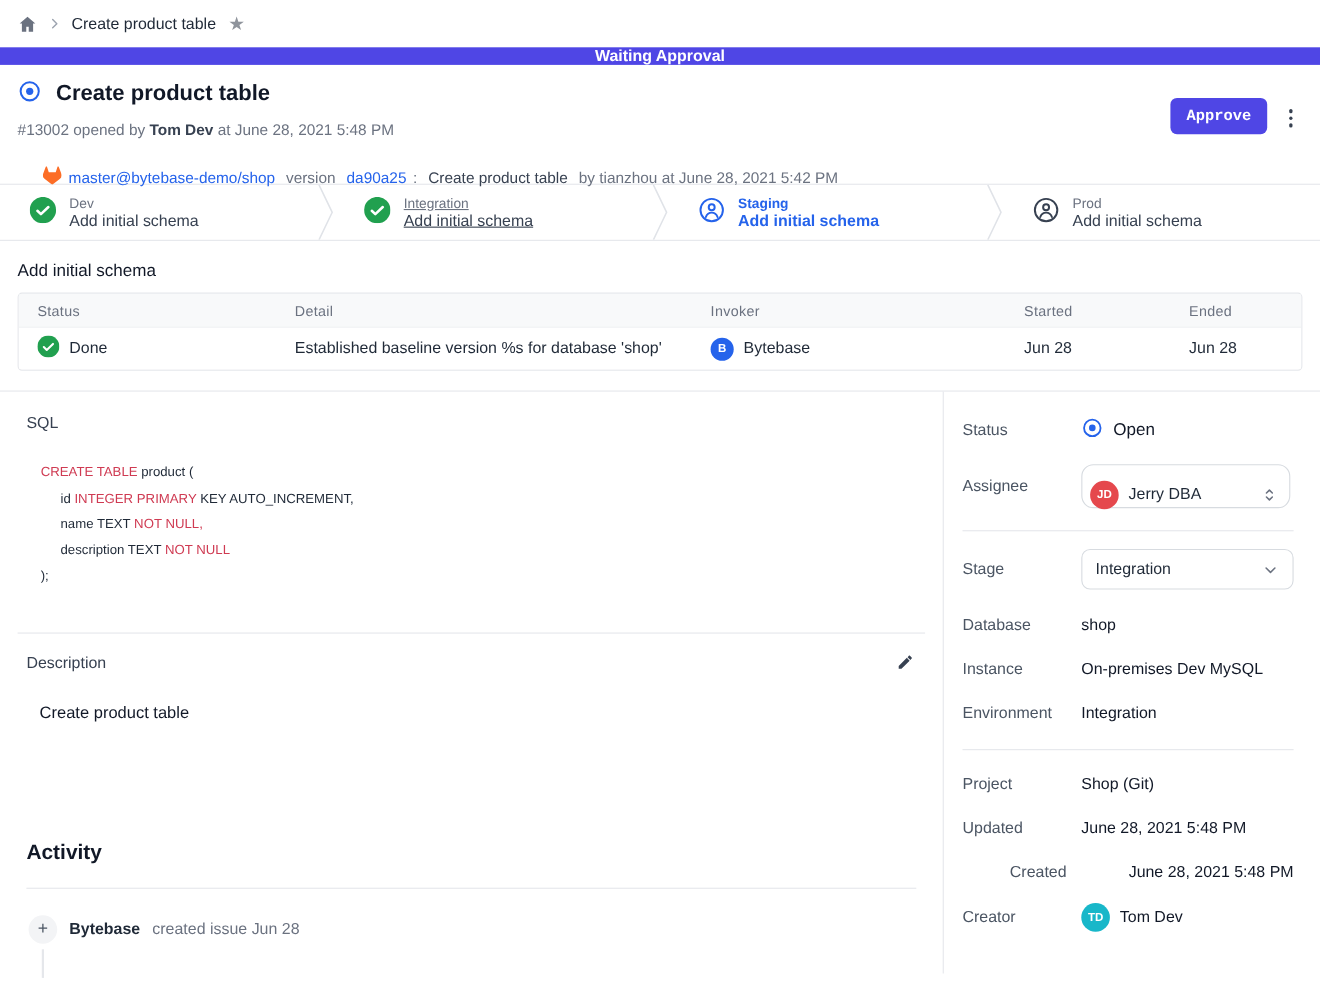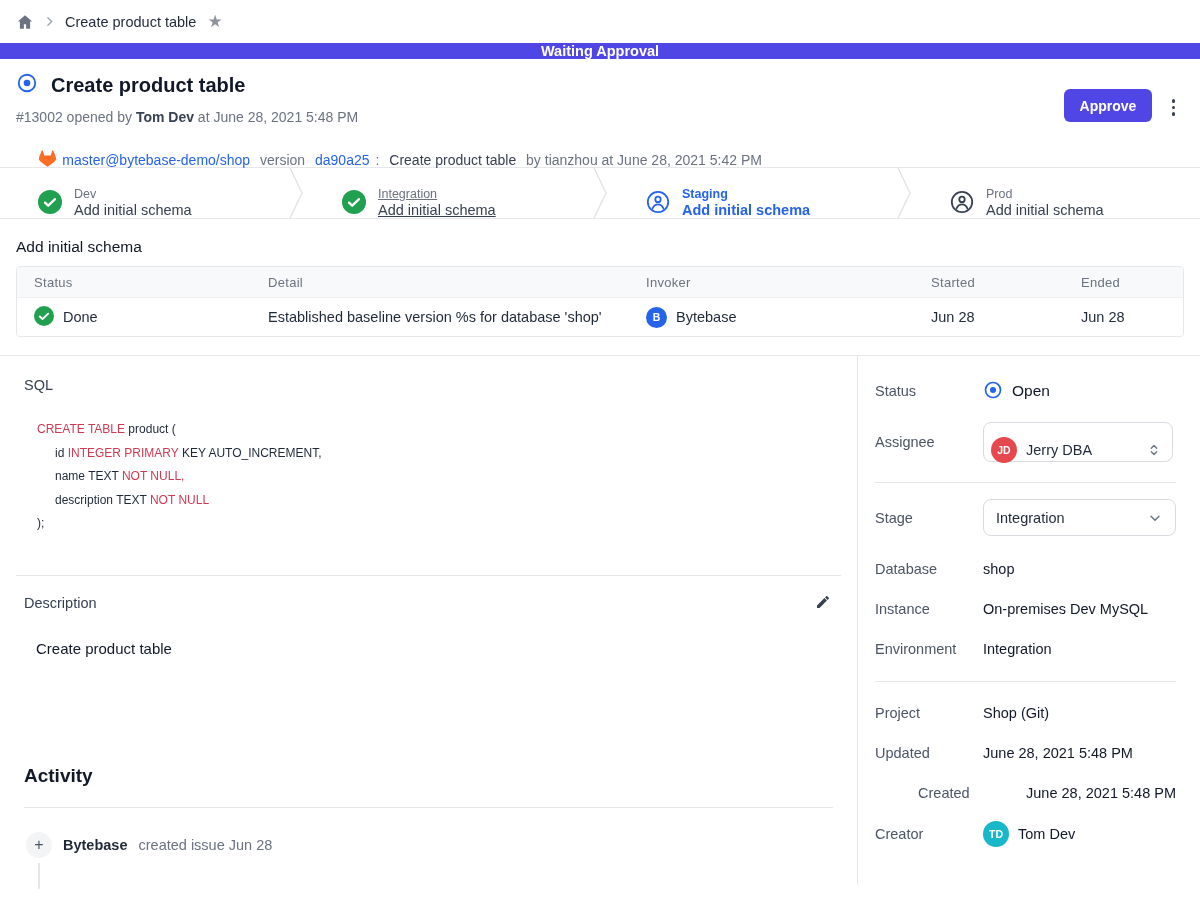--- a/index.html
+++ b/index.html
@@ -19,27 +19,27 @@
   
   .header { height:108px; padding:13px 16px 0 16px; position:relative; }
   .title-row { display:flex; align-items:center; gap:13px; }
   .title-row h1 { font-size:20px; font-weight:700; color:#111827; }
   .meta-line { margin-top:11px; font-size:14px; color:#6b7280; }
   .meta-line .dark { color:#374151; font-weight:600; }
   .commit-line { margin-top:9px; display:flex; align-items:center; gap:6px; font-size:14px; color:#6b7280; white-space:pre; }
   .commit-line .link { color:#2563eb; }
   .commit-line .msg { color:#374151; font-weight:500; }
   .approve-btn { position:absolute; right:48px; top:30px; width:88px; height:33px; background:#4f46e5; color:#fff;
-    border:none; border-radius:6px; font-size:14px; font-weight:600; font-family:Liberation Sans, sans-serif; cursor:pointer; }
+    border:none; border-radius:6px; font-size:14px; font-weight:600; font-family:Liberation Mono, monospace; cursor:pointer; }
   .kebab { position:absolute; right:22px; top:37px; display:flex; flex-direction:column; gap:3px; padding:3px; cursor:pointer; }
   .kebab .dot { width:3.5px; height:3.5px; border-radius:50%; background:#374151; }
 
   
   .pipeline { height:52px; border-top:1px solid #e5e7eb; border-bottom:1px solid #e5e7eb; display:flex; }
-  .stage { flex:1; display:flex; align-items:flex-end; gap:12px; padding-left:38px; }
+  .stage { flex:1; display:flex; align-items:center; gap:12px; padding-left:27px; }
   .stage .txt .env { font-size:12.5px; color:#6b7280; margin-bottom:1px; }
   .stage .txt .task { font-size:14.5px; color:#374151; }
   .stage.linked .env, .stage.linked .task { text-decoration:underline; }
   .stage.active .env, .stage.active .task { color:#2563eb; font-weight:700; }
   .sep { flex:none; width:16px; height:50px; }
 
   
   .task-section { padding:0 16px; }
   .task-heading { margin-top:19px; font-size:15.5px; font-weight:500; color:#111827; }
   .task-table { margin-top:10px; border:1px solid #e5e7eb; border-radius:4px; overflow:hidden; }
@@ -78,21 +78,21 @@
   .act-author { font-size:14.5px; font-weight:600; color:#1f2937; }
   .act-action { font-size:14.5px; color:#6b7280; }
 
   
   .side-row { display:flex; align-items:center; }
   .side-label { width:108px; flex:none; font-size:14.5px; color:#4b5563; }
   .side-value { font-size:14.5px; color:#111827; font-weight:500; display:flex; align-items:center; gap:9px; }
   .side-div { border-top:1px solid #e5e7eb; }
   .select-box { width:190px; background:#fff; border:1px solid #d7dbe0; border-radius:8px; display:flex;
     align-items:center; cursor:pointer; }
-  .select-box.assignee { height:40px; padding:16px 10px 0 7px; gap:9px; }
+  .select-box.assignee { height:40px; padding:16px 10px 0 7px; gap:9px;border-radius:11px; }
   .select-box.stage { height:37px; padding:0 12px; }
   .select-box .name { font-size:14.5px; color:#1f2937; }
   .select-box .caret { margin-left:auto; display:flex; }
   .avatar.jd { width:26px; height:26px; background:#e5484d; font-size:10.5px; }
   .avatar.td { width:26px; height:26px; background:#18b7c9; font-size:10.5px; }
   .open-lbl { font-size:15.5px; }
 </style>
 </head>
 <body>
 

